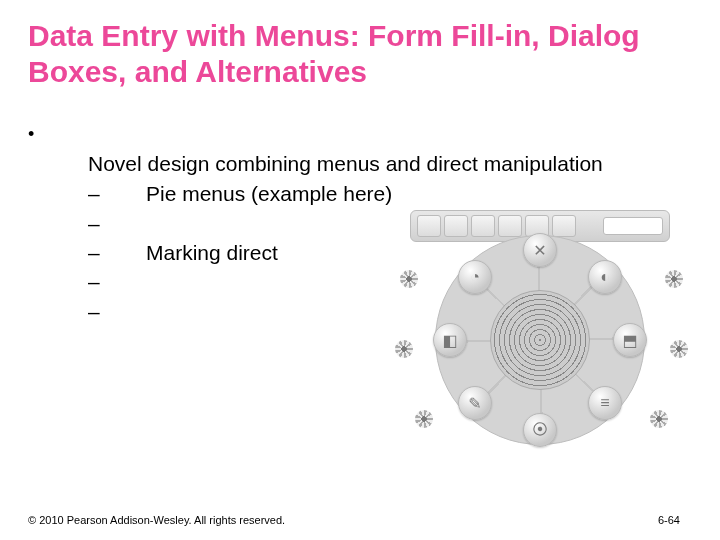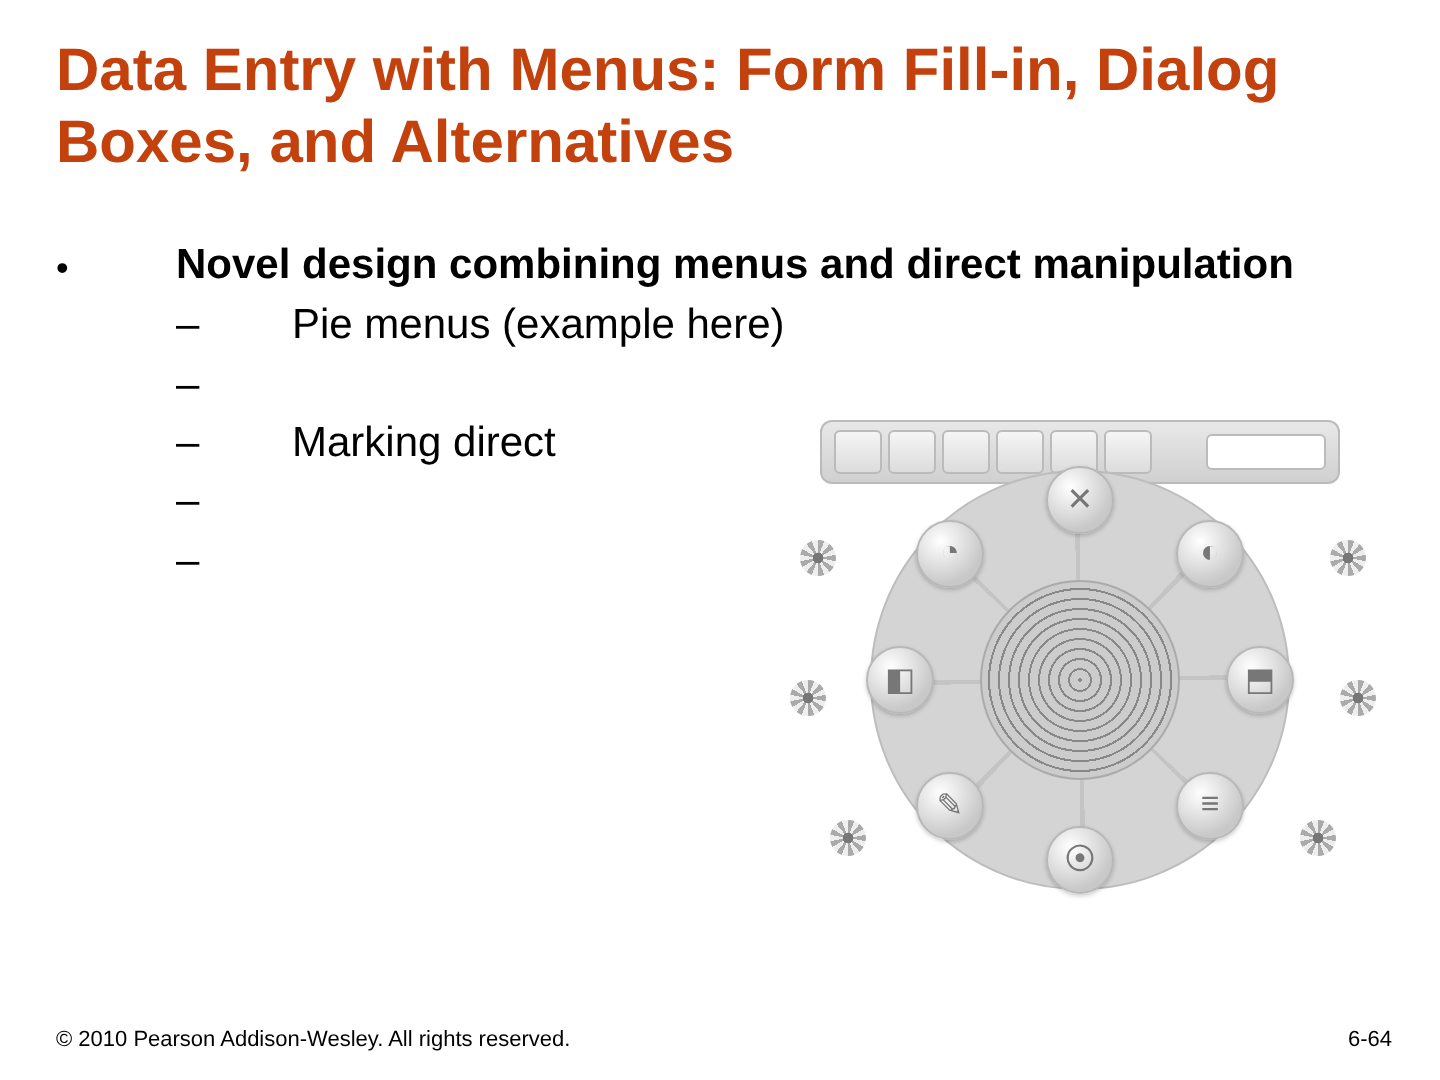--- a/index.html
+++ b/index.html
@@ -5,21 +5,21 @@
   * { margin: 0; padding: 0; box-sizing: border-box; }
   body {
     width: 720px;
     height: 540px;
     background: #ffffff;
     font-family: Arial, Helvetica, sans-serif;
     position: relative;
     overflow: hidden;
   }
   .title {
-    color: #c2410c;
+    color: #ec4899;
     font-size: 30px;
     font-weight: bold;
     padding: 18px 28px 0 28px;
     line-height: 1.2;
   }
   .content {
     padding: 30px 28px 0 28px;
     color: #000;
     font-size: 21px;
   }
@@ -28,22 +28,23 @@
     align-items: flex-start;
   }
   .bullet-mark {
     width: 60px;
     flex: 0 0 60px;
     text-align: left;
     font-size: 18px;
     padding-top: 4px;
   }
   .bullet-text {
-    font-weight: bold;
+    font-weight: normal;
     line-height: 1.25;
+    margin-top: 31px;
   }
   .sublist {
     margin-left: 60px;
     margin-top: 2px;
   }
   .sub-row {
     display: flex;
     align-items: flex-start;
     line-height: 1.4;
   }
@@ -128,21 +129,21 @@
     position: absolute;
     width: 18px; height: 18px;
     border-radius: 50%;
     background: radial-gradient(#777 20%, transparent 22%),
                 repeating-conic-gradient(#aaa 0 20deg, #eee 20deg 40deg);
   }
   .footer {
     position: absolute;
     bottom: 14px;
     left: 28px;
-    right: 24px;
+    right: 40px;
     display: flex;
     justify-content: space-between;
     font-size: 11px;
     color: #000;
   }
 </style>
 </head>
 <body>
 
 <div class="title">Data Entry with Menus: Form Fill-in, Dialog Boxes, and Alternatives</div>

